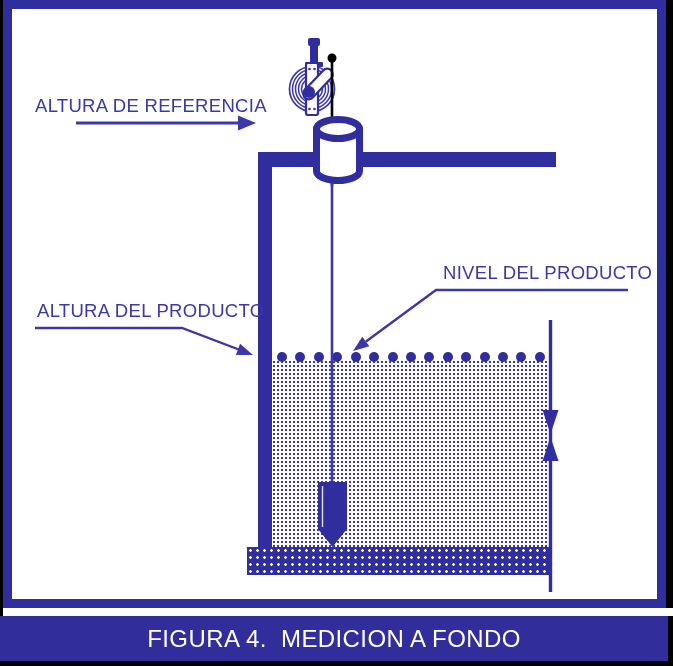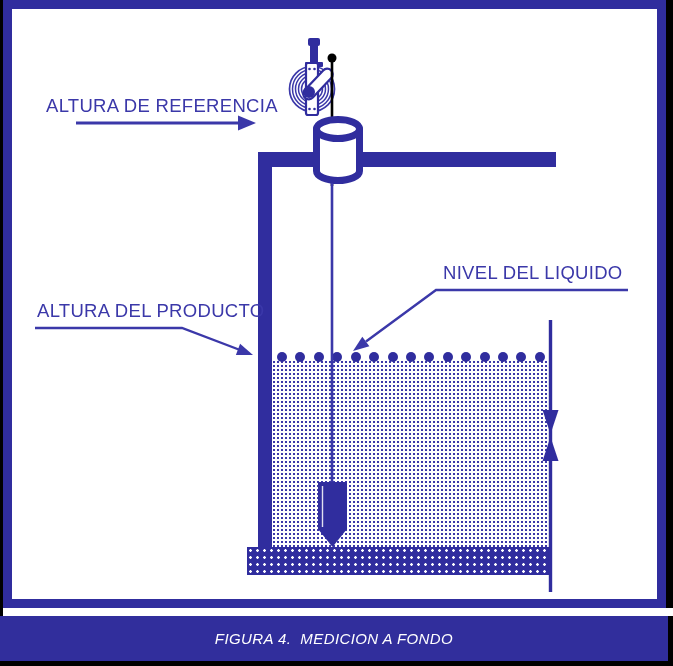--- a/index.html
+++ b/index.html
@@ -21,28 +21,28 @@
         background-image:radial-gradient(circle,#ffffff 1.2px,transparent 1.5px);
         background-size:7px 7px;}
   
   .dots-row{position:absolute;left:277px;top:352px;width:268px;height:10px;z-index:2;
             display:flex;justify-content:space-between;align-items:center;}
   .sdot{width:10px;height:10px;border-radius:50%;background:#302d9e;flex:0 0 auto;}
   .overlay{position:absolute;left:0;top:0;z-index:3;}
   
   .lbl{position:absolute;z-index:4;color:#3b38a9;font-size:18.5px;font-weight:400;
        letter-spacing:0.3px;white-space:nowrap;}
-  .lbl-ref{left:46px;top:95px;}
+  .lbl-ref{left:35px;top:95px;}
   .lbl-prod{left:37px;top:300px;}
   .lbl-nivel{left:443px;top:262px;}
   
   .gap-strip{position:absolute;left:3px;top:608px;width:670px;height:8px;background:#fff;z-index:2;}
   .caption-bar{position:absolute;left:0;top:616px;width:668px;height:45px;background:#312e9c;z-index:2;
                display:flex;align-items:center;justify-content:center;}
-  .caption-text{color:#fff;font-size:15px;letter-spacing:0.4px;white-space:pre;font-style:italic;}
+  .caption-text{color:#fff;font-size:24px;letter-spacing:0.4px;white-space:pre;}
 </style>
 </head>
 <body>
 
 <div class="stage">
 
   <div class="panel"></div>
 
   <div class="roof"></div>
   <div class="wall"></div>
@@ -120,20 +120,20 @@
     </g>
 
     <g>
       <polyline points="628,290 436,290 366,341.5" fill="none" stroke="#3b38a9" stroke-width="2.4"></polyline>
       <polygon points="353,351 362.3,336.7 369.4,346.3" fill="#3b38a9"></polygon>
     </g>
   </svg>
 
   <div class="lbl lbl-ref">ALTURA DE REFERENCIA</div>
   <div class="lbl lbl-prod">ALTURA DEL PRODUCTO</div>
-  <div class="lbl lbl-nivel">NIVEL DEL LIQUIDO</div>
+  <div class="lbl lbl-nivel">NIVEL DEL PRODUCTO</div>
 
   <div class="gap-strip"></div>
   <div class="caption-bar">
     <span class="caption-text">FIGURA 4.  MEDICION A FONDO</span>
   </div>
 
 </div>
 
 </body></html>

